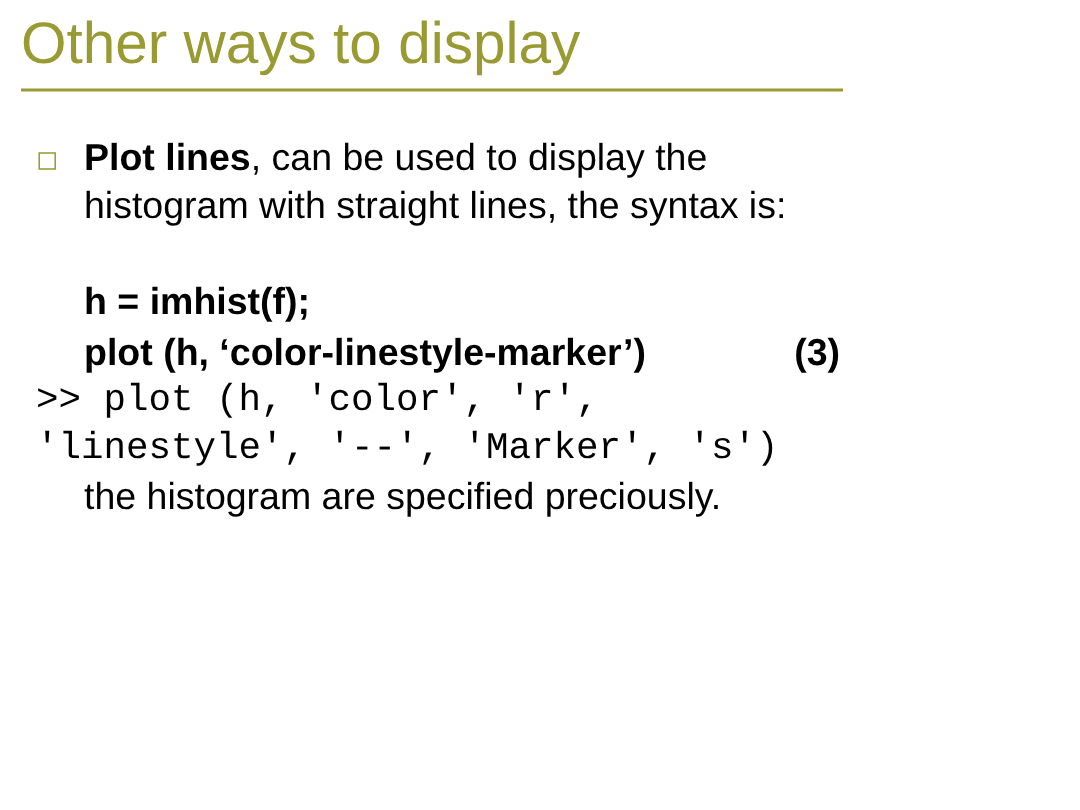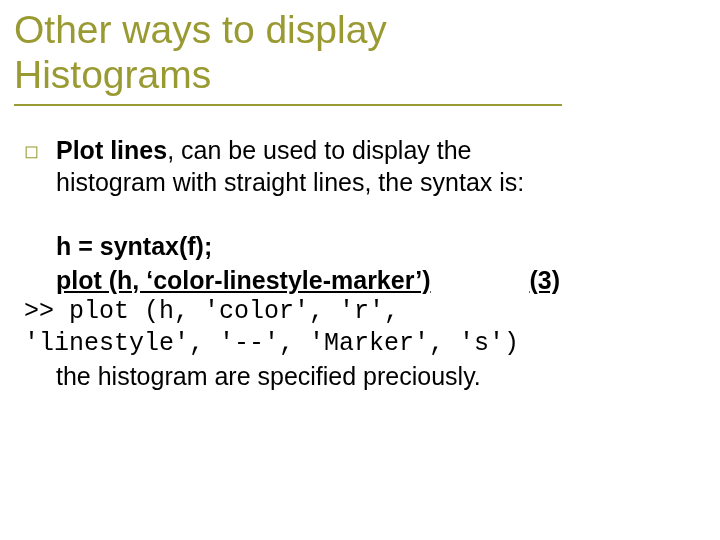--- a/index.html
+++ b/index.html
@@ -46,48 +46,46 @@
     width: 16px;
   }
   .bullet-text { flex: 1; }
   .bold { font-weight: 700; }
   .code-block { padding-left: 32px; margin-bottom: 2px; }
   .code-line2 {
     padding-left: 32px;
     display: flex;
     justify-content: space-between;
     align-items: center;
-    text-decoration: underline;
   }
   .code-line2 .left { flex: 1; }
   .code-line2 .eqnum { font-weight: 700; padding-left: 8px; }
   .prompt-line { padding-left: 0; font-family: Liberation Mono, monospace; }
   .last-line { padding-left: 32px; }
 </style>
 </head>
 <body>
 
 <div class="slide">
 
   <h1 class="title">
     <span>Other ways to display</span><br>
-    <span> Histograms</span>
   </h1>
   <hr class="title-rule">
 
   <div class="body">
 
     <div class="bullet-row">
       <span class="bullet">◻</span>
       <span class="bullet-text">
         <span class="bold">Plot lines</span><span>, can be used to display the histogram with straight lines, the syntax is:</span>
       </span>
     </div>
 
-    <div class="code-block bold">h = syntax(f);</div>
+    <div class="code-block bold">h = imhist(f);</div>
 
     <div class="code-line2">
       <span class="left bold">plot (h, ‘color-linestyle-marker’)</span>
       <span class="eqnum">(3)</span>
     </div>
 
     <div class="prompt-line">&gt;&gt; plot (h, 'color', 'r', 'linestyle', '--', 'Marker', 's')</div>
 
     <div class="last-line">the histogram are specified preciously.</div>
 

